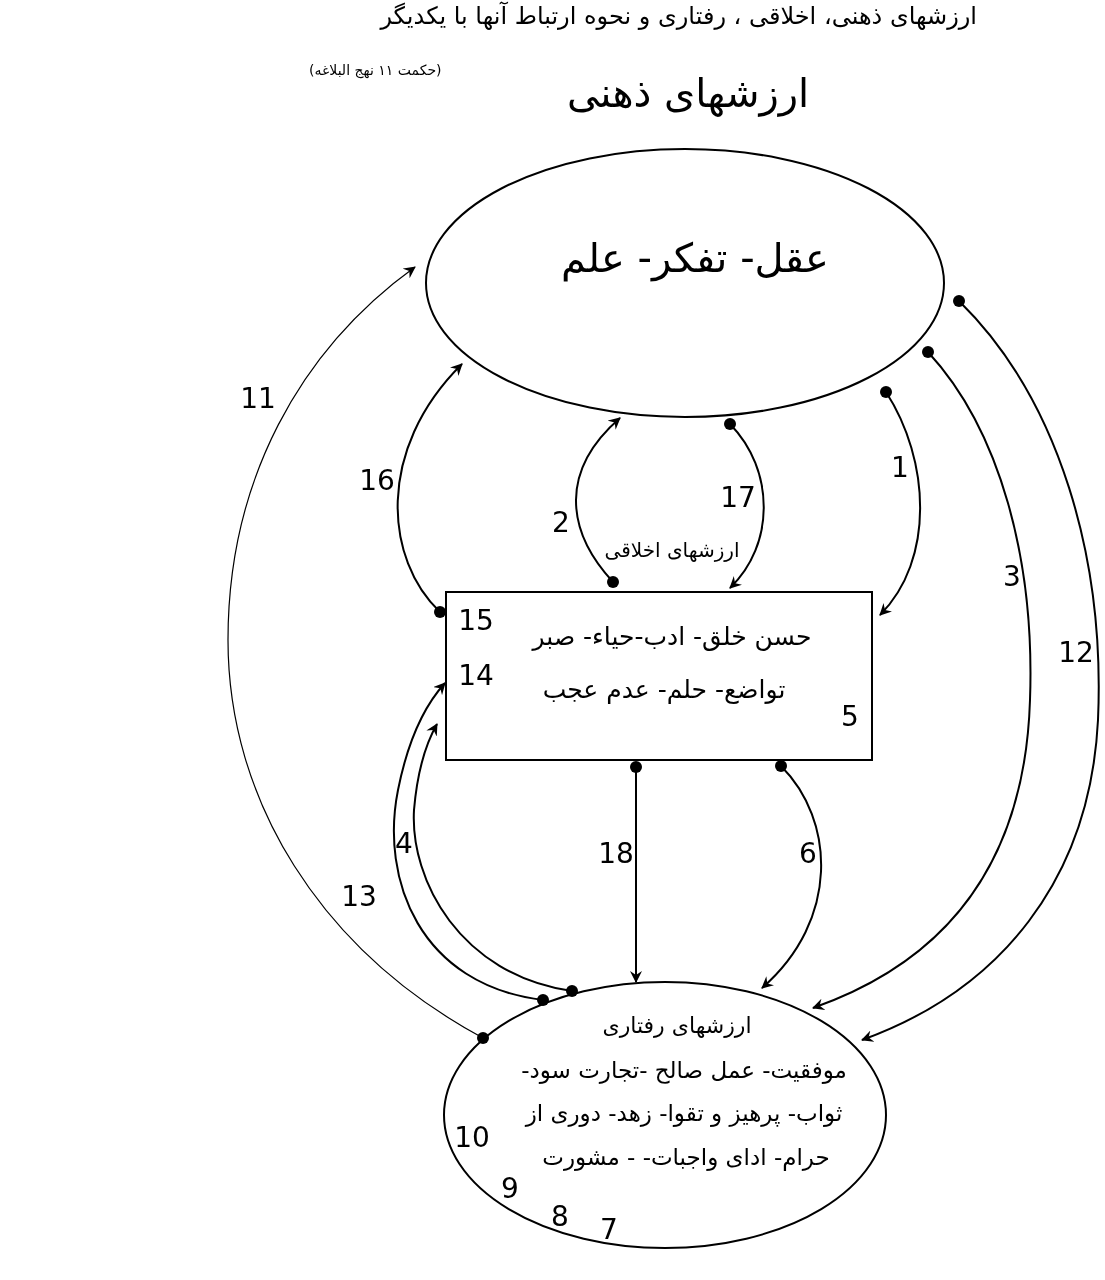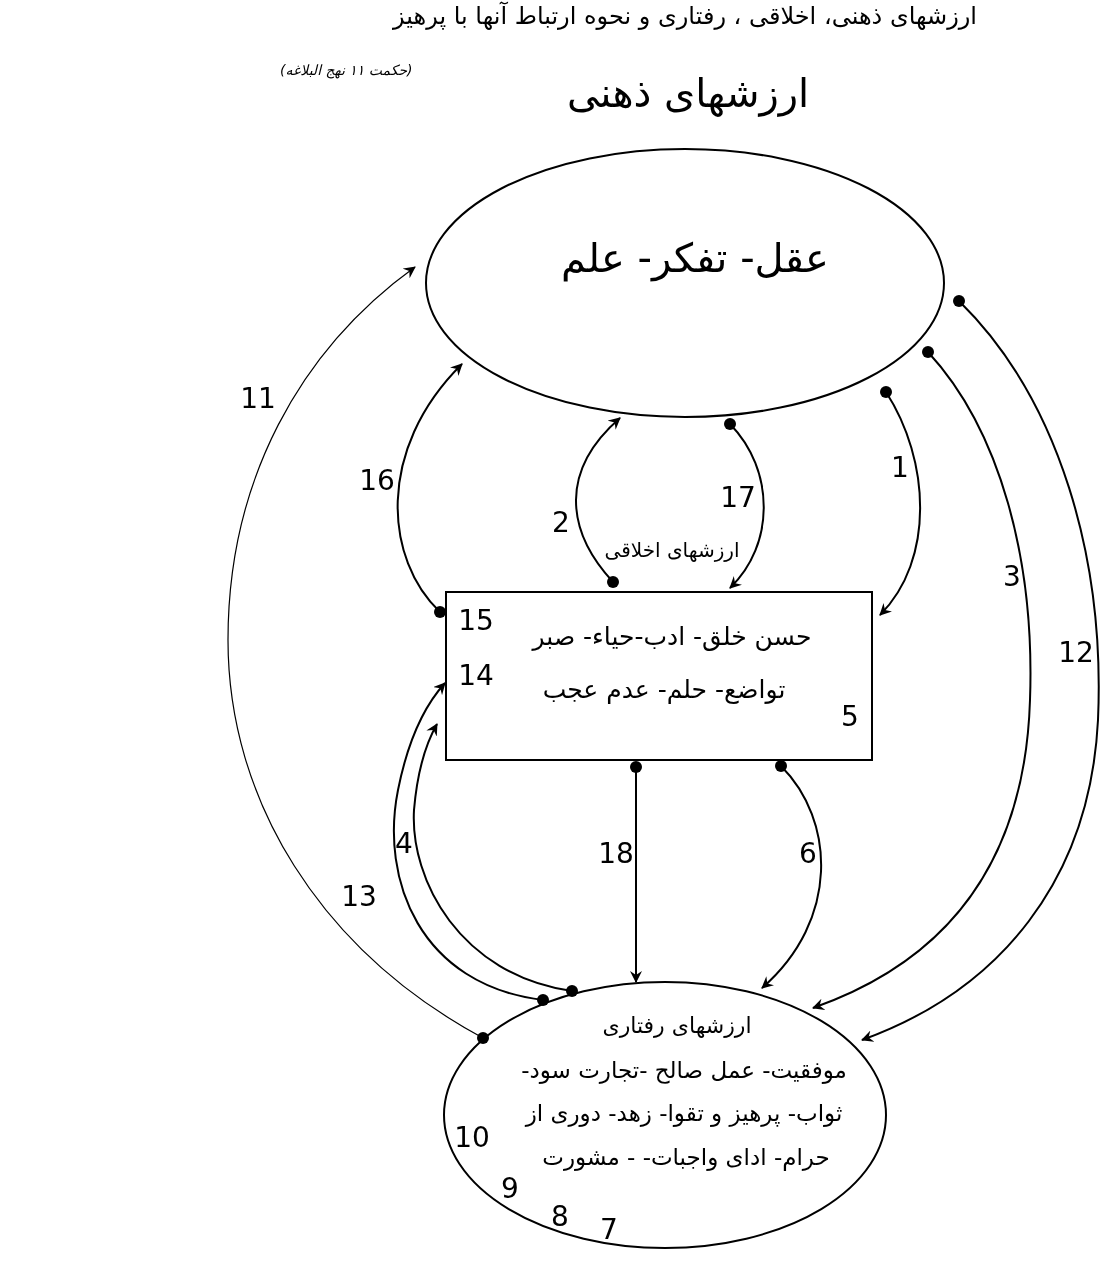--- a/index.html
+++ b/index.html
@@ -1,30 +1,30 @@
 <!DOCTYPE html>
 <html><head>
 <meta charset="utf-8">
 <style>
   html, body { margin: 0; padding: 0; background: #ffffff; }
   body { width: 1105px; height: 1280px; position: relative; overflow: hidden;
          font-family: "DejaVu Sans", sans-serif; color: #000; }
   .abs { position: absolute; white-space: nowrap; }
   .rtl { direction: rtl; unicode-bidi: embed; }
   #page-title { top: 2px; right: 128px; font-size: 24px; }
-  #reference { top: 62px; left: 280px; font-size: 14px; font-style: italic; }
+  #reference { top: 62px; left: 309px; font-size: 14px; }
   #section-title { top: 70px; left: 560px; font-size: 40px; margin-left: 7px; }
   svg#diagram { position: absolute; left: 0; top: 0; }
   .node-text { font-family: "DejaVu Sans", sans-serif; }
   .num { font-family: "DejaVu Sans", sans-serif; font-size: 28px; }
 </style>
 </head>
 <body>
 
-<div id="page-title" class="abs rtl">ارزشهای ذهنی، اخلاقی ، رفتاری و نحوه ارتباط آنها با پرهیز</div>
+<div id="page-title" class="abs rtl">ارزشهای ذهنی، اخلاقی ، رفتاری و نحوه ارتباط آنها با یکدیگر</div>
 <div id="reference" class="abs rtl">(حکمت ۱۱ نهج البلاغه)</div>
 <div id="section-title" class="abs rtl">ارزشهای ذهنی</div>
 
 <svg id="diagram" width="1105" height="1280" viewBox="0 0 1105 1280">
   <defs>
     <marker id="arrow" viewBox="0 0 12 12" refX="11" refY="6" markerWidth="12" markerHeight="12" markerUnits="userSpaceOnUse" orient="auto">
       <path d="M0,0 L12,6 L0,12 L4,6 Z" fill="#000"></path>
     </marker>
   </defs>
 

